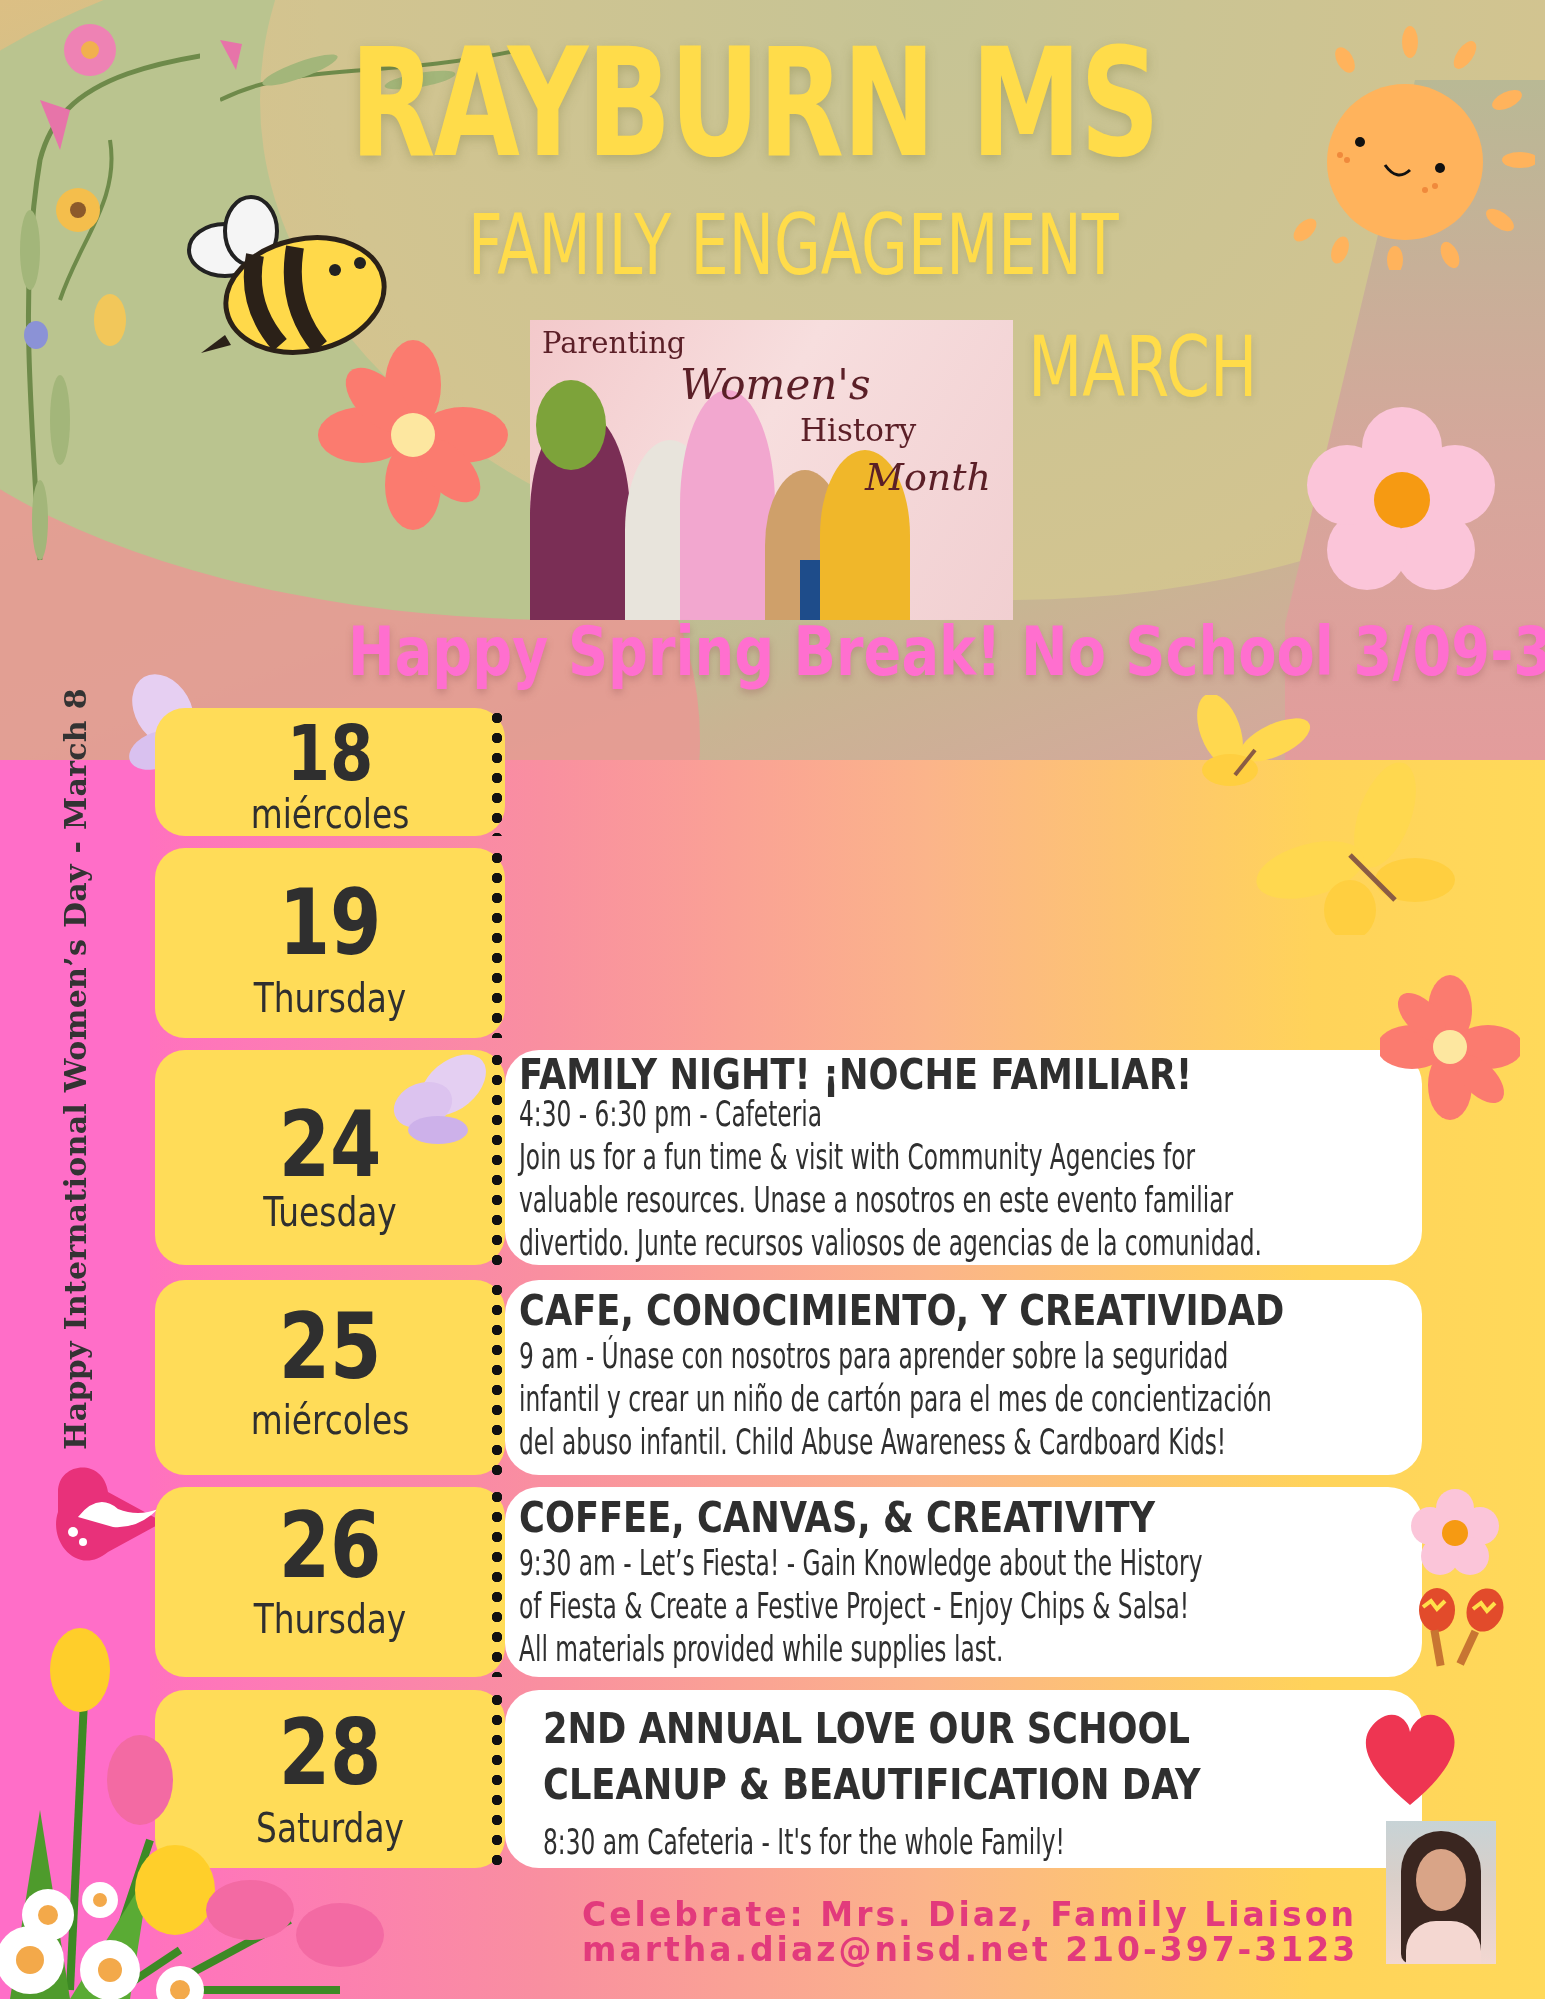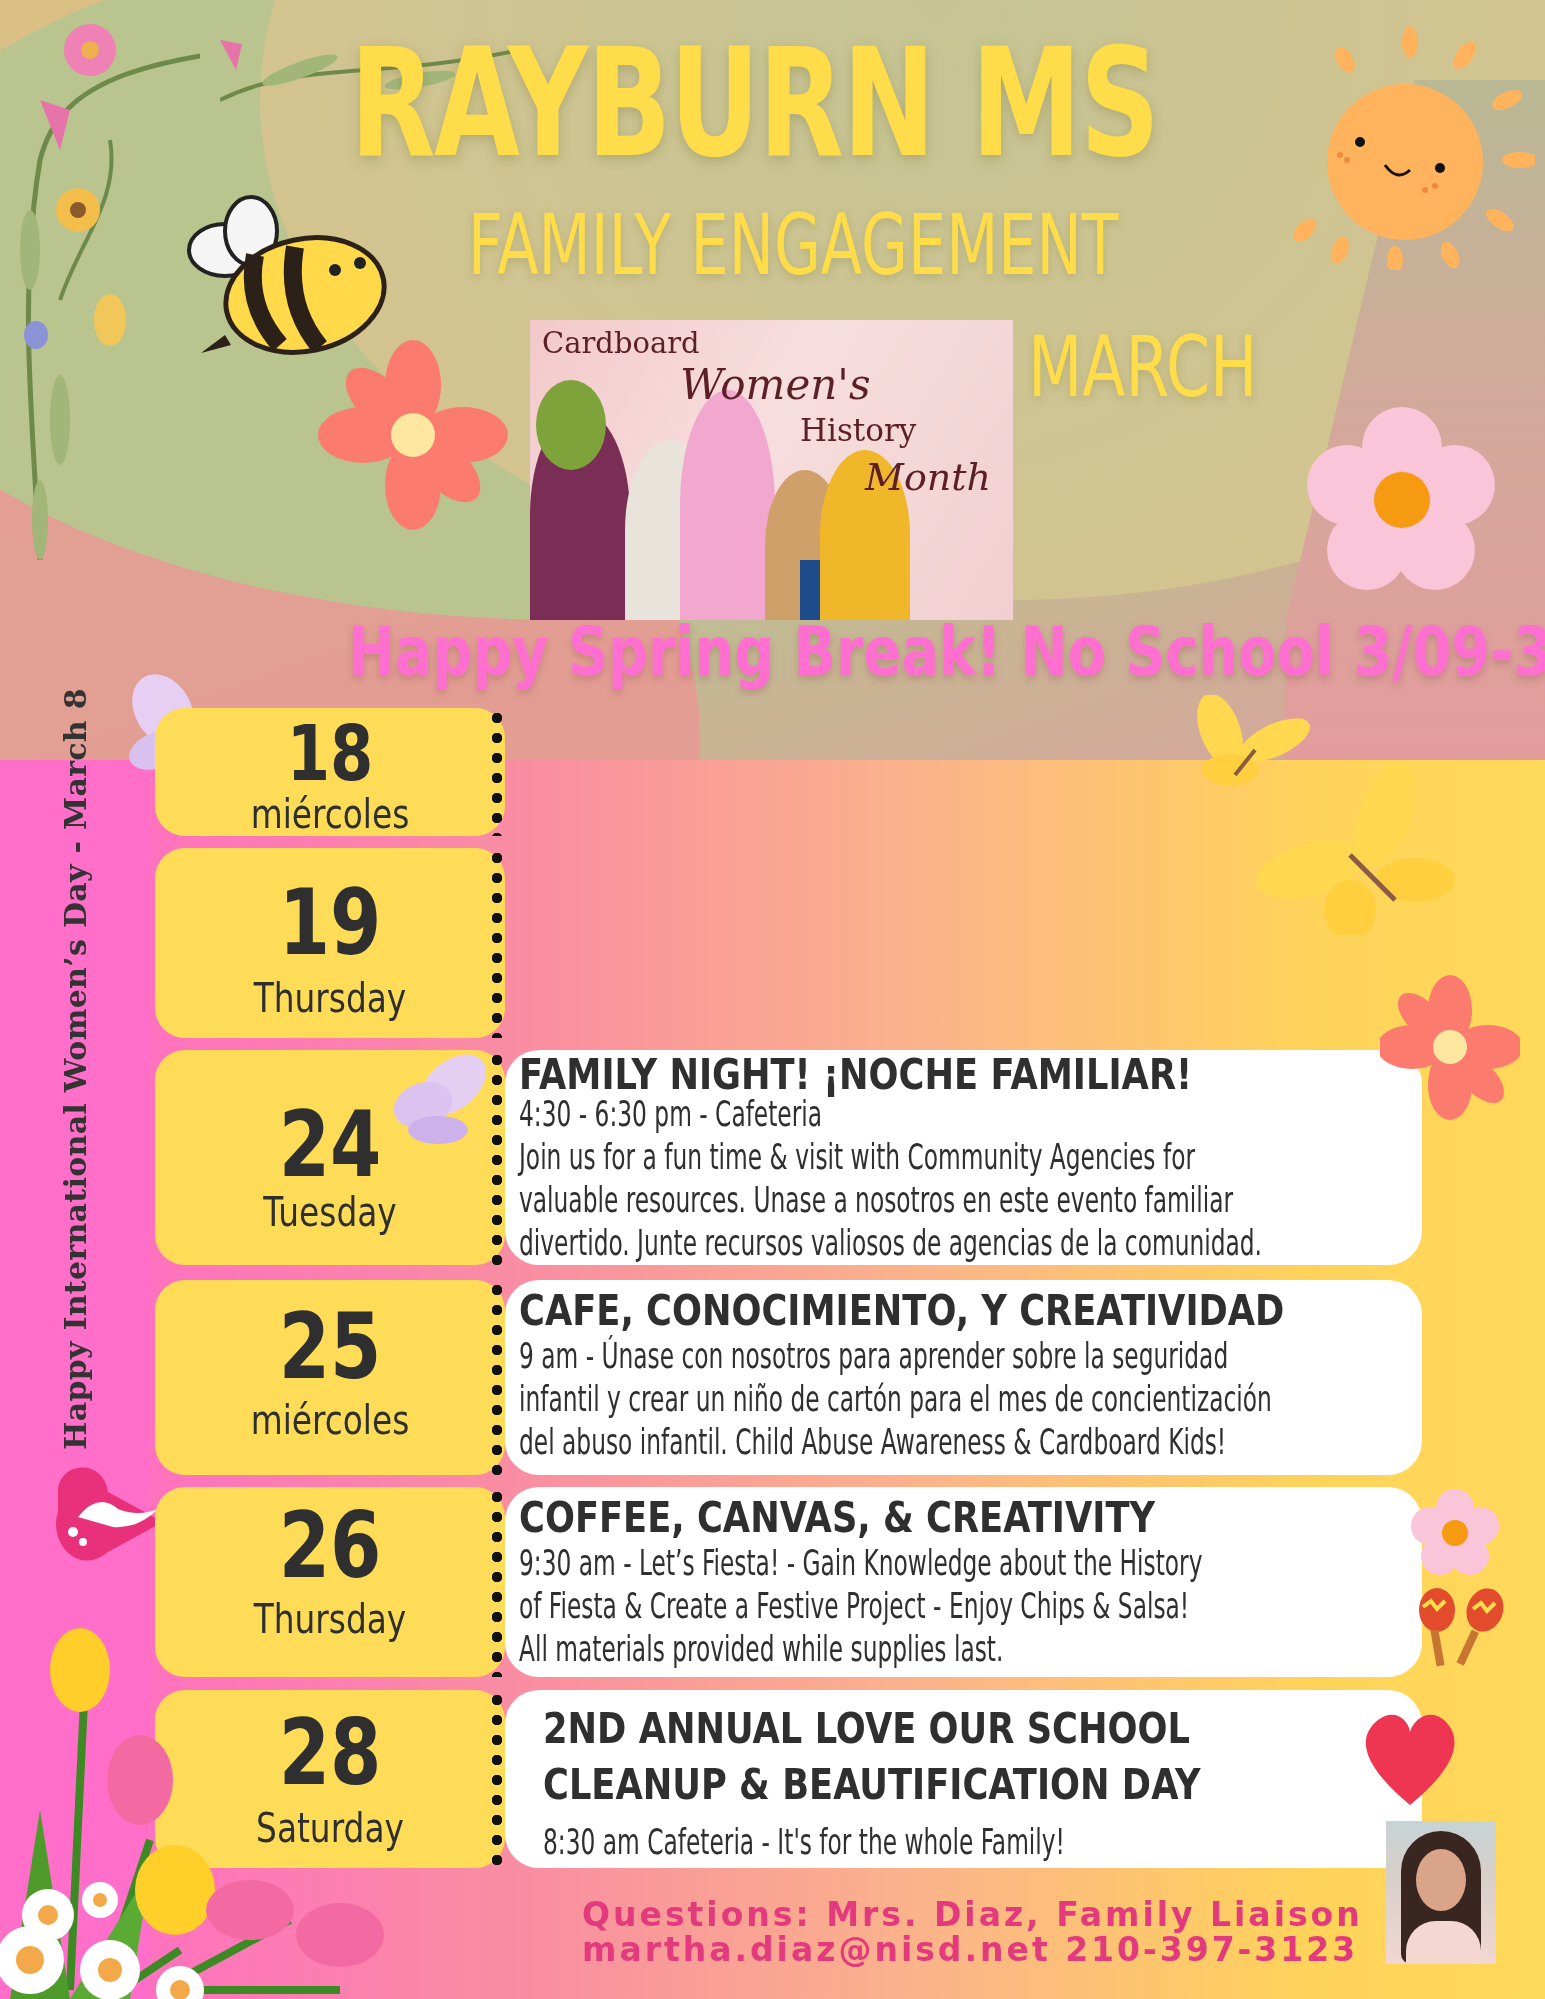--- a/index.html
+++ b/index.html
@@ -198,21 +198,21 @@
 <div class="title-month">MARCH</div>
 
 <div class="whm">
   <div class="woman" style="left:0;width:100px;height:210px;background:#7a2e55"></div>
   <div class="woman" style="left:6px;bottom:150px;width:70px;height:90px;background:#7da33a;border-radius:50%"></div>
   <div class="woman" style="left:95px;width:90px;height:180px;background:#e8e4dc"></div>
   <div class="woman" style="left:150px;width:95px;height:230px;background:#f2a7cf"></div>
   <div class="woman" style="left:235px;width:80px;height:150px;background:#cfa06a"></div>
   <div class="woman" style="left:270px;width:80px;height:60px;background:#1e4c8a;border-radius:0"></div>
   <div class="woman" style="left:290px;width:90px;height:170px;background:#f0b72a"></div>
-  <div class="whm-t1">Cardboard</div>
+  <div class="whm-t1">Parenting</div>
   <div class="whm-t2">Women's</div>
   <div class="whm-t3">History</div>
   <div class="whm-t4">Month</div>
 </div>
 
 <svg class="abs" style="left:318px;top:340px" width="190" height="190">
   <g fill="#fb7b6f">
     <ellipse cx="95" cy="45" rx="28" ry="45"></ellipse>
       <ellipse cx="95" cy="145" rx="28" ry="45"></ellipse>
     <ellipse cx="45" cy="95" rx="45" ry="28"></ellipse>
@@ -404,21 +404,21 @@
   <g fill="#f3a94a">
       <circle cx="48" cy="325" r="10"></circle>
       <circle cx="30" cy="370" r="14"></circle>
       <circle cx="110" cy="380" r="12"></circle>
       <circle cx="180" cy="400" r="10"></circle>
       <circle cx="100" cy="310" r="7"></circle>
     </g>
 </svg>
 
 <div class="contact">
-  <div>Questions:  Mrs. Diaz, Family Liaison</div>
+  <div>Celebrate:  Mrs. Diaz, Family Liaison</div>
   <div>martha.diaz@nisd.net  210-397-3123</div>
 </div>
 
 <div class="photo">
   <div class="abs" style="left:15px;top:10px;width:80px;height:133px;background:#3a2620;border-radius:40px 40px 10px 10px"></div>
   <div class="abs" style="left:30px;top:28px;width:50px;height:62px;background:#d9a487;border-radius:50%"></div>
   <div class="abs" style="left:20px;top:100px;width:75px;height:50px;background:#f4d7d1;border-radius:30px 30px 0 0"></div>
 </div>
 
 </body></html>

